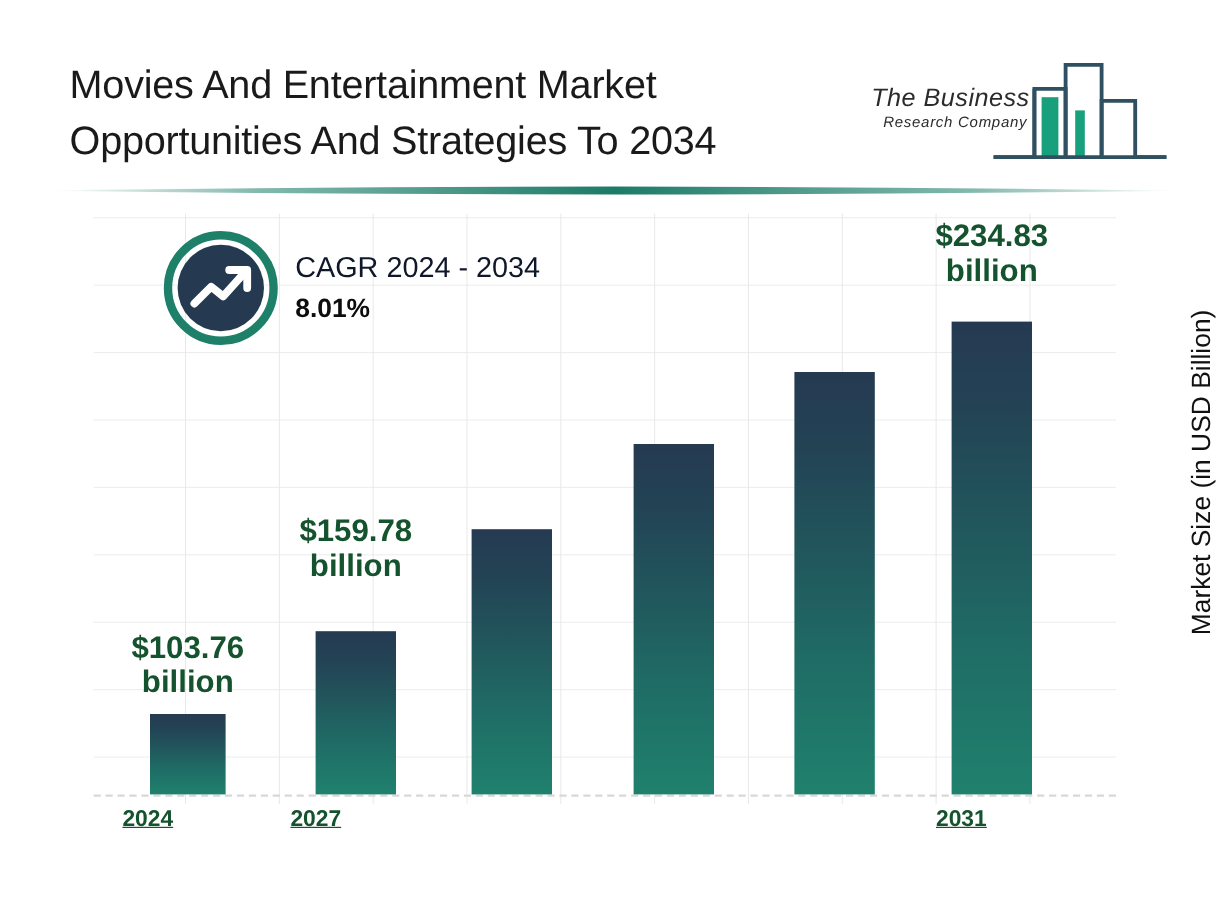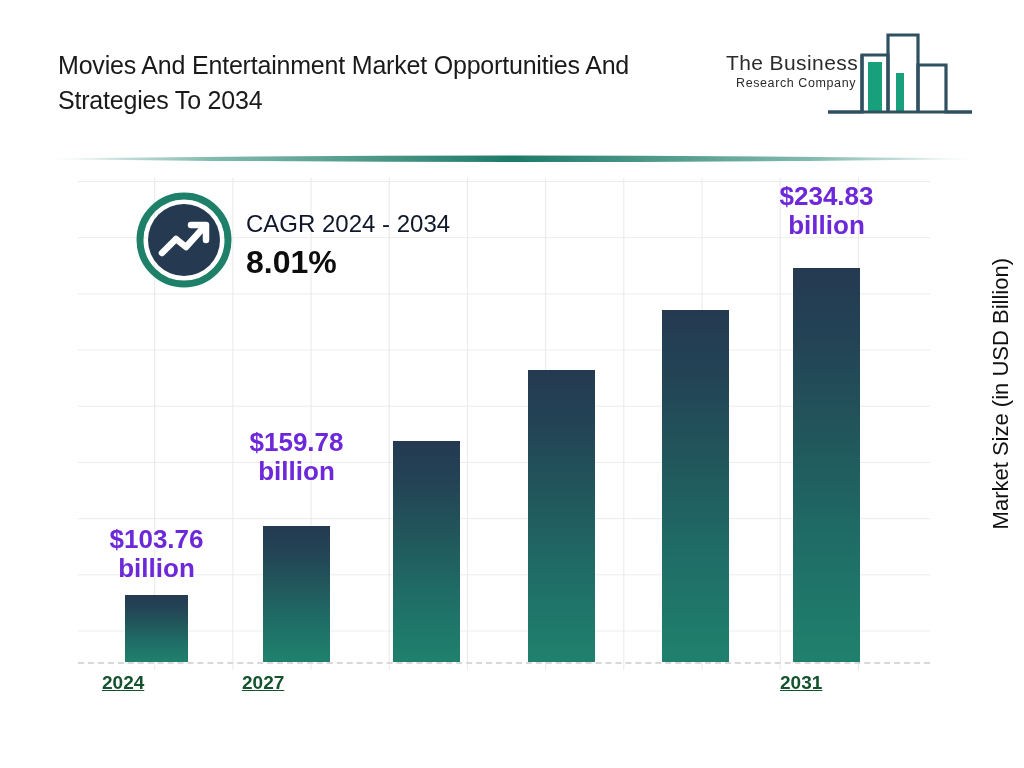--- a/index.html
+++ b/index.html
@@ -9,24 +9,24 @@
     background: #ffffff;
     font-family: "Liberation Sans", sans-serif;
     overflow: hidden;
   }
   #page { position: relative; width: 1024px; height: 768px; background: #fff; }
 
   
   #header { position: absolute; left: 0; top: 0; width: 1024px; height: 150px; }
   #title {
     position: absolute; left: 58px; top: 48px; width: 660px;
-    font-size: 25px; line-height: 1.38; color: #1a1a1a;
+    font-size: 33px; line-height: 1.38; color: #1a1a1a;
     font-weight: 400; letter-spacing: -0.2px;
   }
-  #logo { position: absolute; left: 726px; top: 29px; width: 248px; height: 92px; }
+  #logo { position: absolute; left: 726px; top: 48px; width: 248px; height: 92px; font-style: italic; }
   #logo-text { position: absolute; left: 0; top: 22px; width: 150px; }
   #logo-line1 { font-size: 21px; color: #2b2b2b; letter-spacing: 0.4px; white-space: nowrap; }
   #logo-line2 { font-size: 12.5px; color: #2b2b2b; letter-spacing: 0.6px; margin-top: 1px; margin-left: 10px; white-space: nowrap; }
   #logo-mark { position: absolute; left: 100px; top: 0px; }
 
   
   #divider { position: absolute; left: 40px; top: 152px; width: 944px; height: 14px; }
 
   
   #chart { position: absolute; left: 40px; top: 170px; width: 944px; height: 560px; }
@@ -42,21 +42,21 @@
   #baseline {
     position: absolute; left: 38px; top: 492px; width: 852px; height: 0;
     border-top: 2px dashed #d8d8d8;
   }
   .bar {
     position: absolute; bottom: 0;
     background: linear-gradient(to bottom, #253a51 0%, #234355 18%, #21565c 42%, #1f6d66 70%, #1f816d 100%);
   }
   .vlabel {
     position: absolute; text-align: center;
-    font-size: 26px; font-weight: bold; color: #6d28d9; line-height: 1.13;
+    font-size: 26px; font-weight: bold; color: #14532d; line-height: 1.13;
     white-space: nowrap;
   }
   .xlabel {
     position: absolute; top: 502px; text-align: left;
     font-size: 19px; font-weight: bold; color: #14532d; white-space: nowrap; text-decoration: underline;
   }
   #ylabel {
     position: absolute; right: -4px; top: 88px;
     font-size: 22px; color: #111;
     transform: rotate(-90deg); transform-origin: right top;
@@ -65,21 +65,21 @@
 
   
   #cagr { position: absolute; left: 58px; top: 22px; width: 430px; height: 110px; }
   #cagr-circle { position: absolute; left: 38px; top: 0; }
   #cagr-period {
     position: absolute; left: 148px; top: 18px;
     font-size: 24px; color: #0f172a; white-space: nowrap;
   }
   #cagr-value {
     position: absolute; left: 148px; top: 52px;
-    font-size: 32px; font-weight: bold; color: #0d0d0d; white-space: nowrap;
+    font-size: 22px; font-weight: bold; color: #0d0d0d; white-space: nowrap;
   }
 </style>
 </head>
 <body>
 
 <div id="page">
 
   <div id="header">
     <div id="title">Movies And Entertainment Market Opportunities And Strategies To 2034</div>
 

